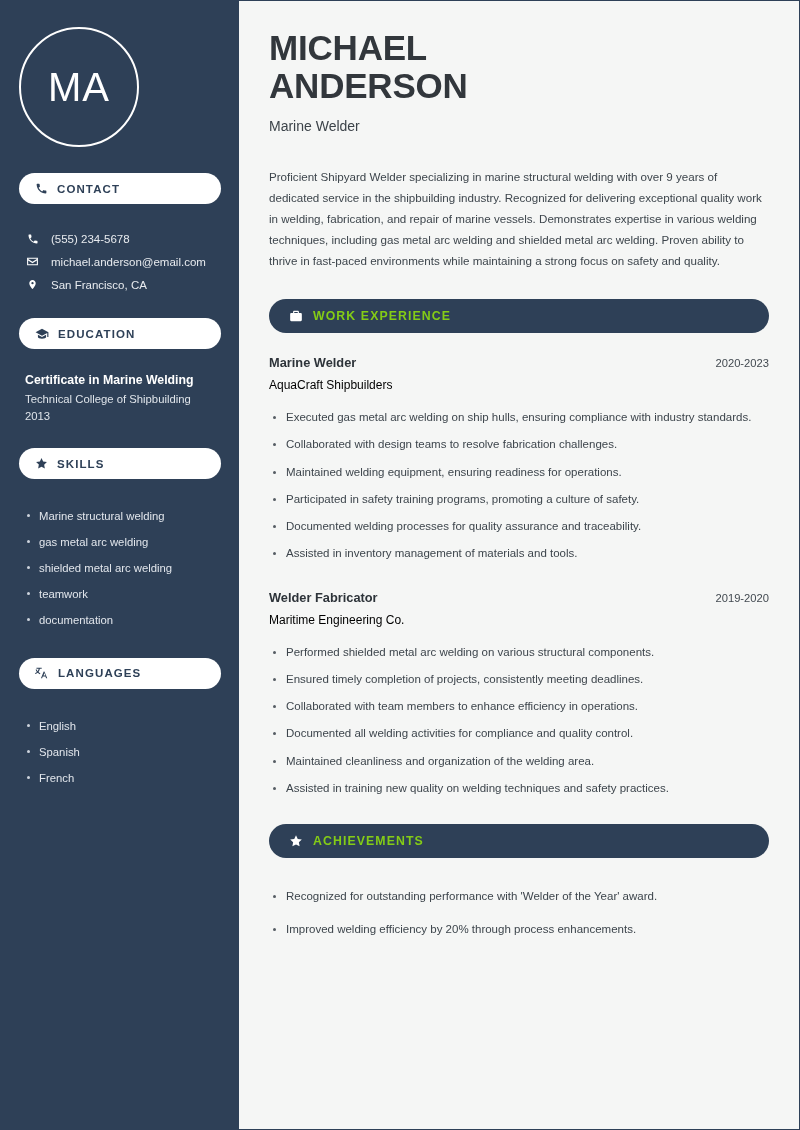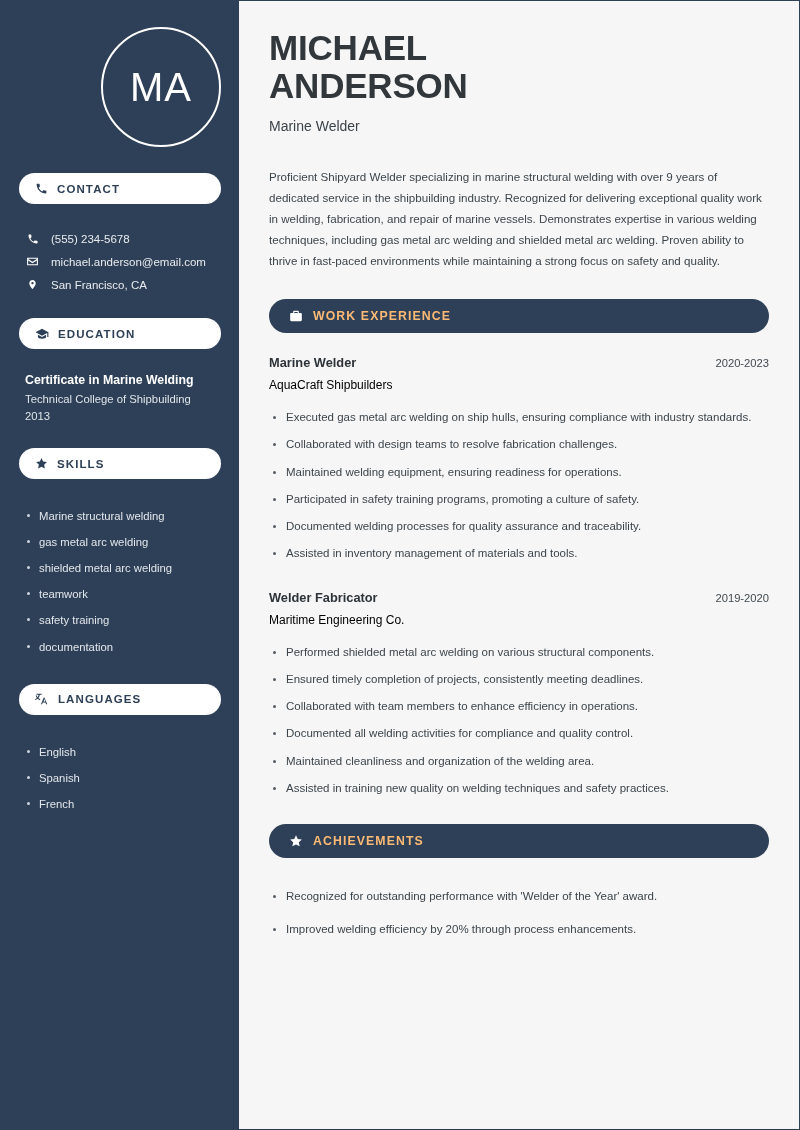--- a/index.html
+++ b/index.html
@@ -31,21 +31,21 @@
     width: 238px;
     flex: 0 0 238px;
     background: #2e4057;
     color: #ffffff;
     padding: 26px 18px 20px 18px;
     position: relative;
   }
 
   .avatar-wrap {
     display: flex;
-    justify-content: flex-end;
+    justify-content: flex-start;
     margin-bottom: 26px;
   }
   .avatar {
     width: 120px;
     height: 120px;
     border-radius: 50%;
     border: 2px solid #ffffff;
     display: flex;
     align-items: center;
     justify-content: center;
@@ -153,21 +153,21 @@
   .summary {
     font-size: 11.6px;
     line-height: 1.82;
     color: #3d454c;
     margin-bottom: 28px;
     text-align: left;
   }
 
   .section-bar {
     background: #2e4057;
-    color: #fdba74;
+    color: #84cc16;
     border-radius: 999px;
     height: 34px;
     display: flex;
     align-items: center;
     gap: 10px;
     padding: 0 20px;
     font-size: 12.3px;
     font-weight: bold;
     letter-spacing: 1.1px;
     margin-bottom: 22px;
@@ -288,21 +288,20 @@
           </svg>
       </span>
       <span>SKILLS</span>
     </div>
 
     <ul class="side-list">
       <li>Marine structural welding</li>
       <li>gas metal arc welding</li>
       <li>shielded metal arc welding</li>
       <li>teamwork</li>
-      <li>safety training</li>
       <li>documentation</li>
     </ul>
 
     <div class="pill">
       <span class="ico">
         <svg width="14" height="14" viewBox="0 0 24 24" fill="#2e4057">
             <path d="M2.5 3h9v1.8H8.3c-.3 2.2-1.1 4-2.3 5.4 1 .9 2.1 1.6 3.2 2.1l-.8 1.7c-1.4-.6-2.7-1.5-3.9-2.6-1.1 1-2.4 1.9-3.8 2.5L0 12.2c1.2-.5 2.3-1.2 3.2-2-1-1.2-1.7-2.6-2.1-4.2h1.9c.3 1.1.8 2.1 1.5 2.9.9-1.1 1.5-2.5 1.8-4.1H2.5V3zm11.4 6.4h2.2L21 21h-2l-1.1-3h-4.6L12.2 21h-2l4.7-11.6h-1zm.7 6.8h3.2l-1.6-4.3-1.6 4.3z"></path>
           </svg>
       </span>
       <span>LANGUAGES</span>

